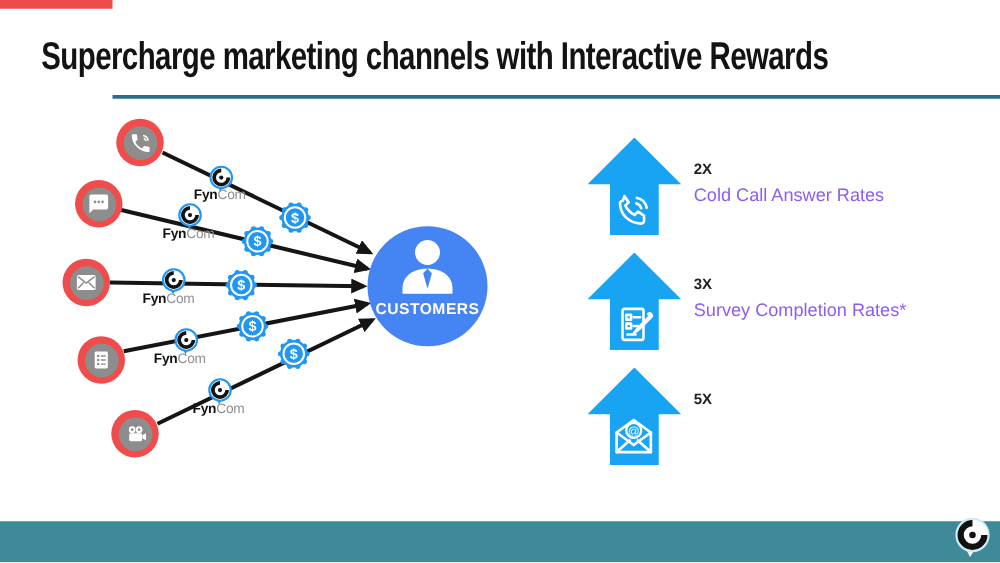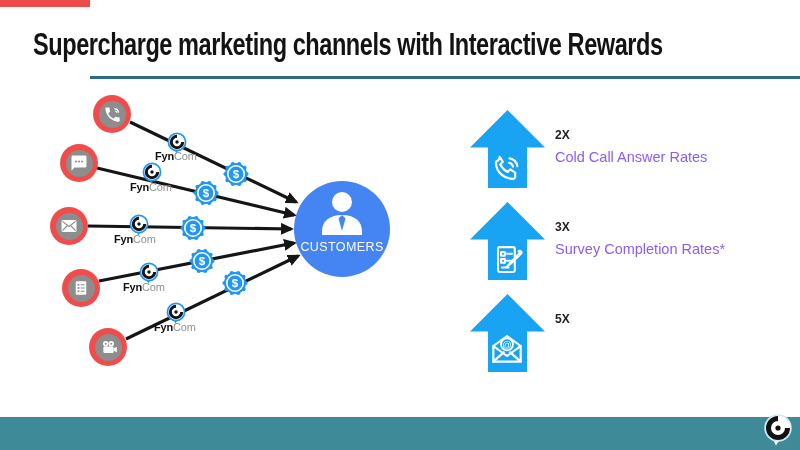--- a/index.html
+++ b/index.html
@@ -15,21 +15,21 @@
   .channel{width:38px;height:38px;border-radius:50%;background:#f04c4c;}
   .channel .inner{position:absolute;left:5.5px;top:5.5px;width:27px;height:27px;
                   border-radius:50%;background:#8d8d8d;display:flex;align-items:center;justify-content:center;}
   .fynbadge{width:20px;height:23px;}
   .fyntext{width:44px;text-align:left;font-size:11px;font-weight:700;color:#111;
            letter-spacing:-0.2px;white-space:nowrap;}
   .fyntext .lt{font-weight:400;color:#8f8f8f;}
   .seal{width:26px;height:26px;}
   .customers{left:294px;top:181px;width:96px;height:96px;border-radius:50%;background:#4484f3;}
   .cust-label{left:0;top:59px;width:96px;text-align:center;color:#fff;font-size:12.5px;
-              font-weight:400;letter-spacing:0.4px;}
+              font-weight:700;letter-spacing:0.4px;}
   .stat-block{width:340px;height:78px;}
   .up-arrow{left:0;top:0;width:75px;height:78px;background:#18a3f3;
             clip-path:polygon(50% 0,100% 48%,76% 48%,76% 100%,24% 100%,24% 48%,0 48%);}
   .stat-icon{left:20px;}
   .stat-mult{left:85px;top:19px;font-size:12px;font-weight:700;color:#222;line-height:1;}
   .stat-label{left:85px;top:39px;font-size:14.5px;color:#8b5cf6;line-height:1.2;white-space:nowrap;}
   .footer-bar{left:0;top:417px;width:800px;height:33px;background:#3e8a99;}
   .footer-logo{left:763px;top:414px;}
 </style>
 </head>

